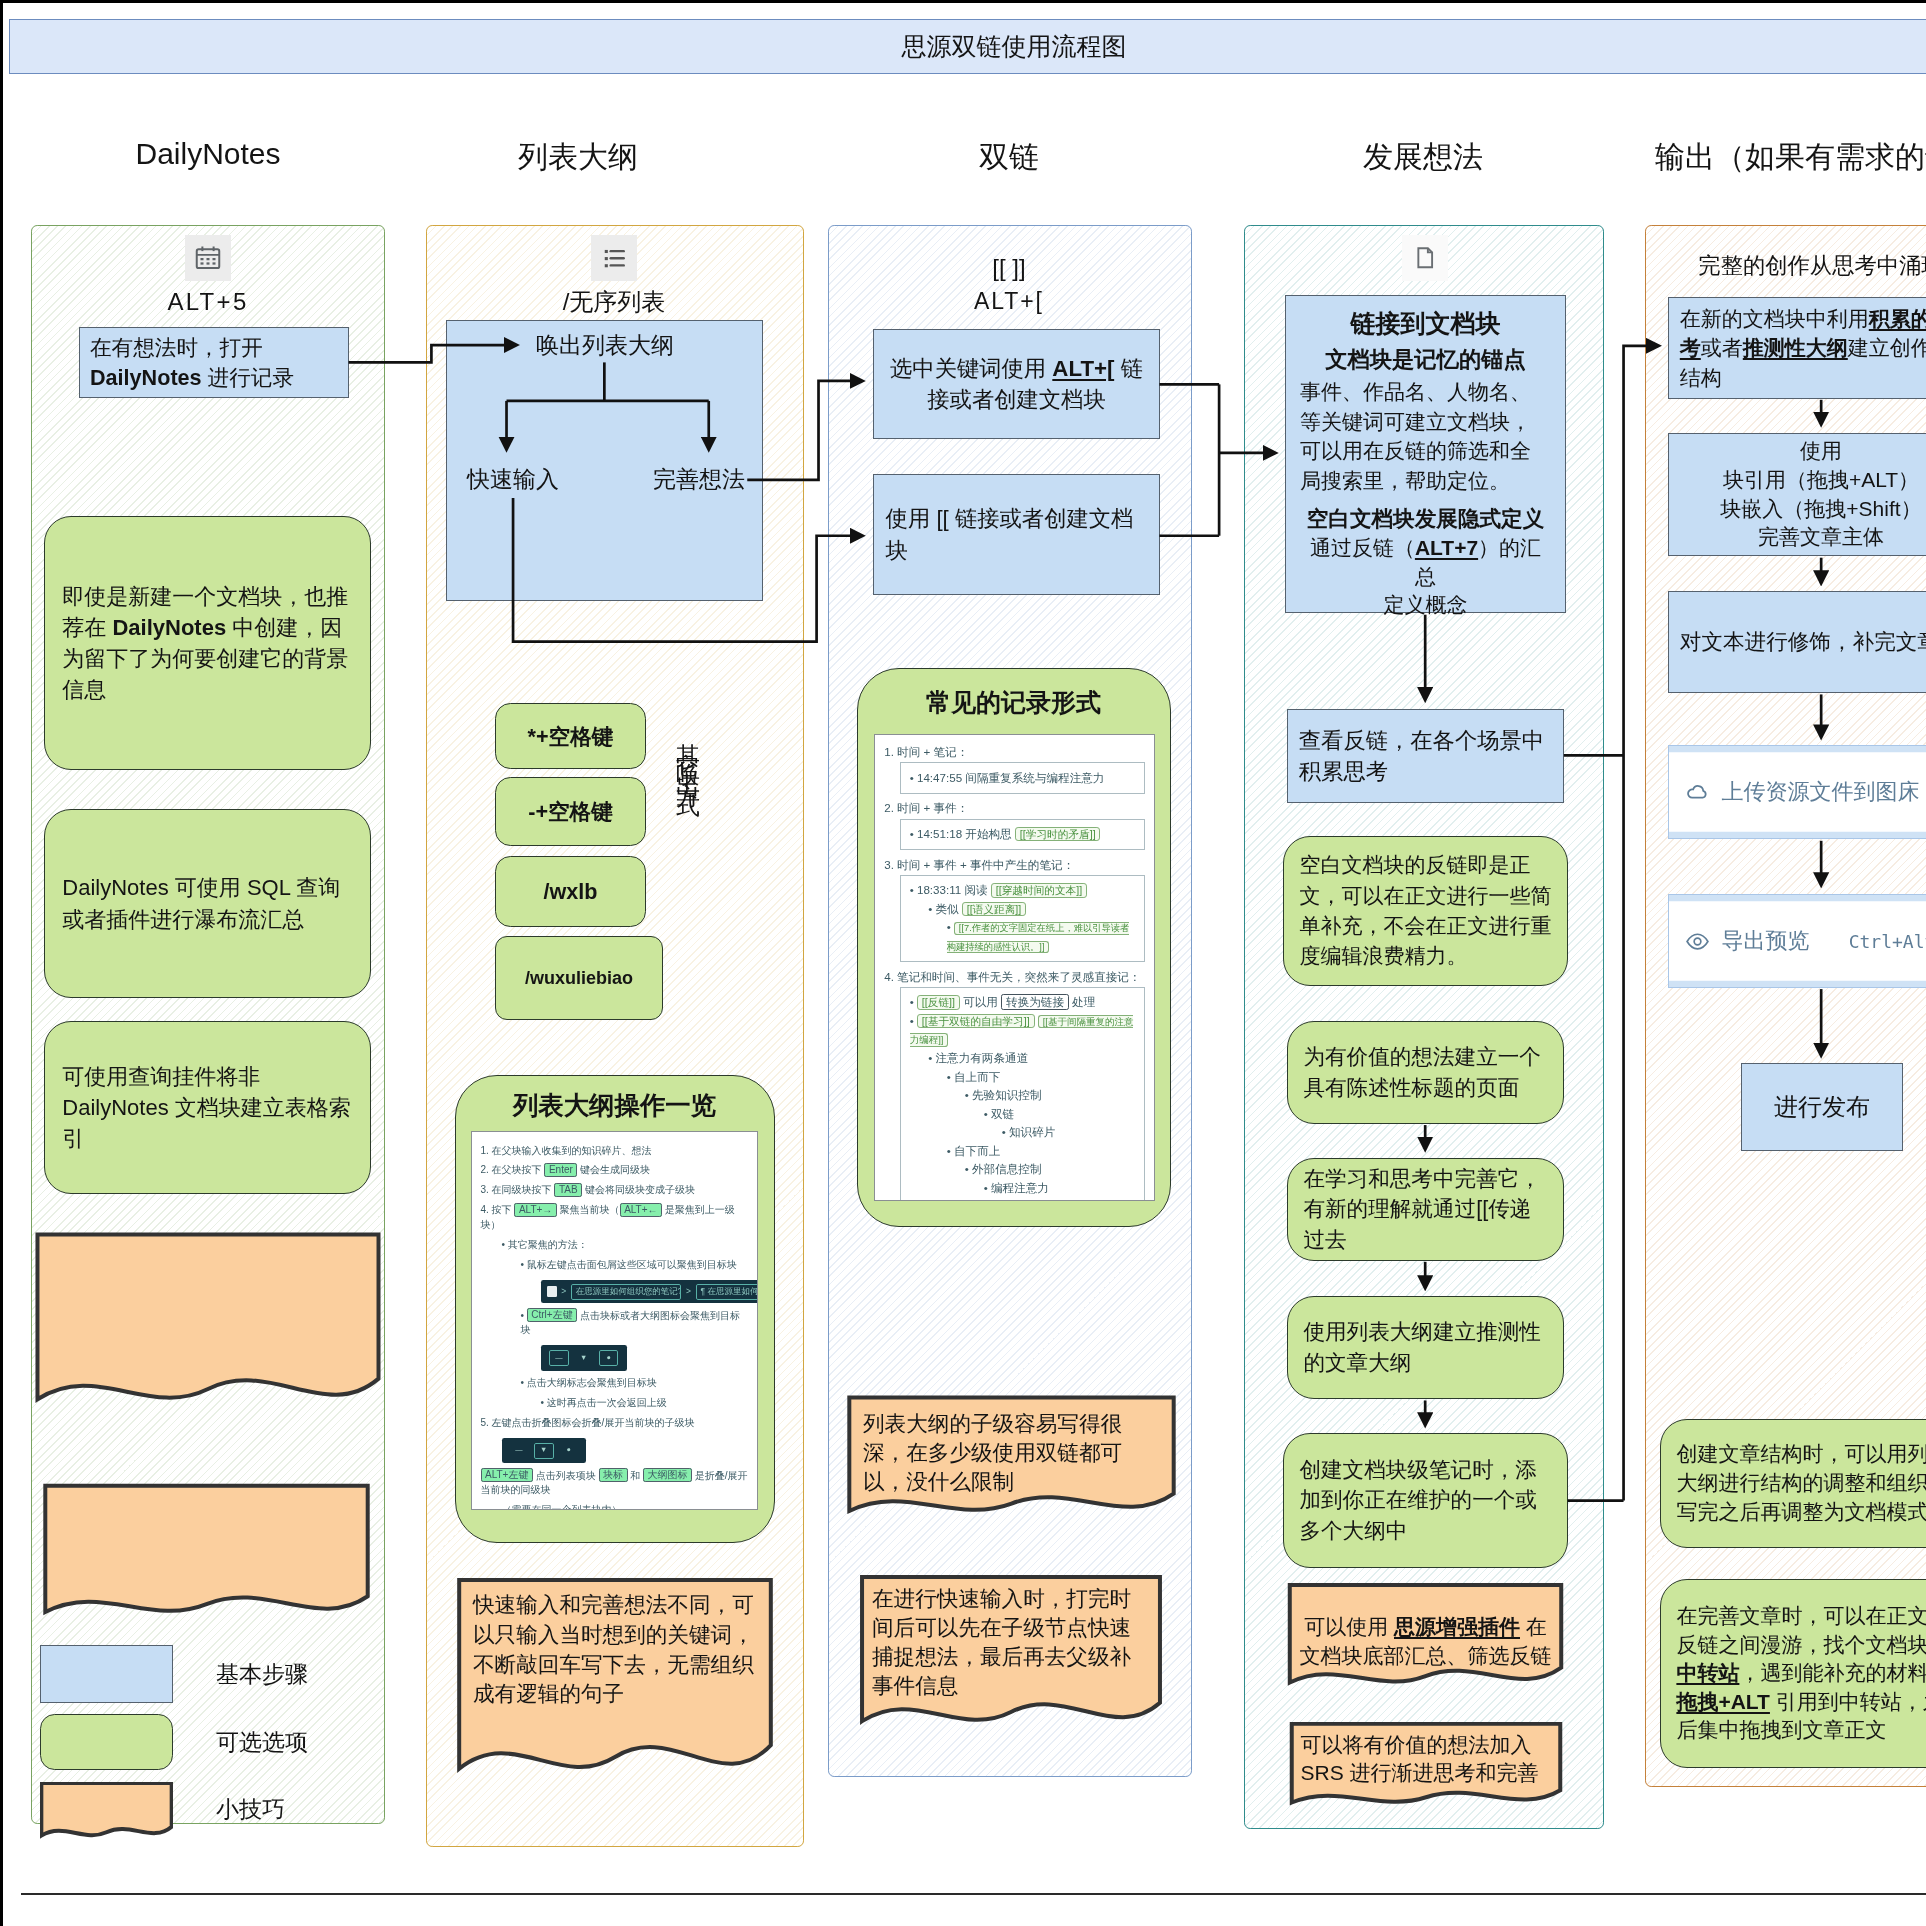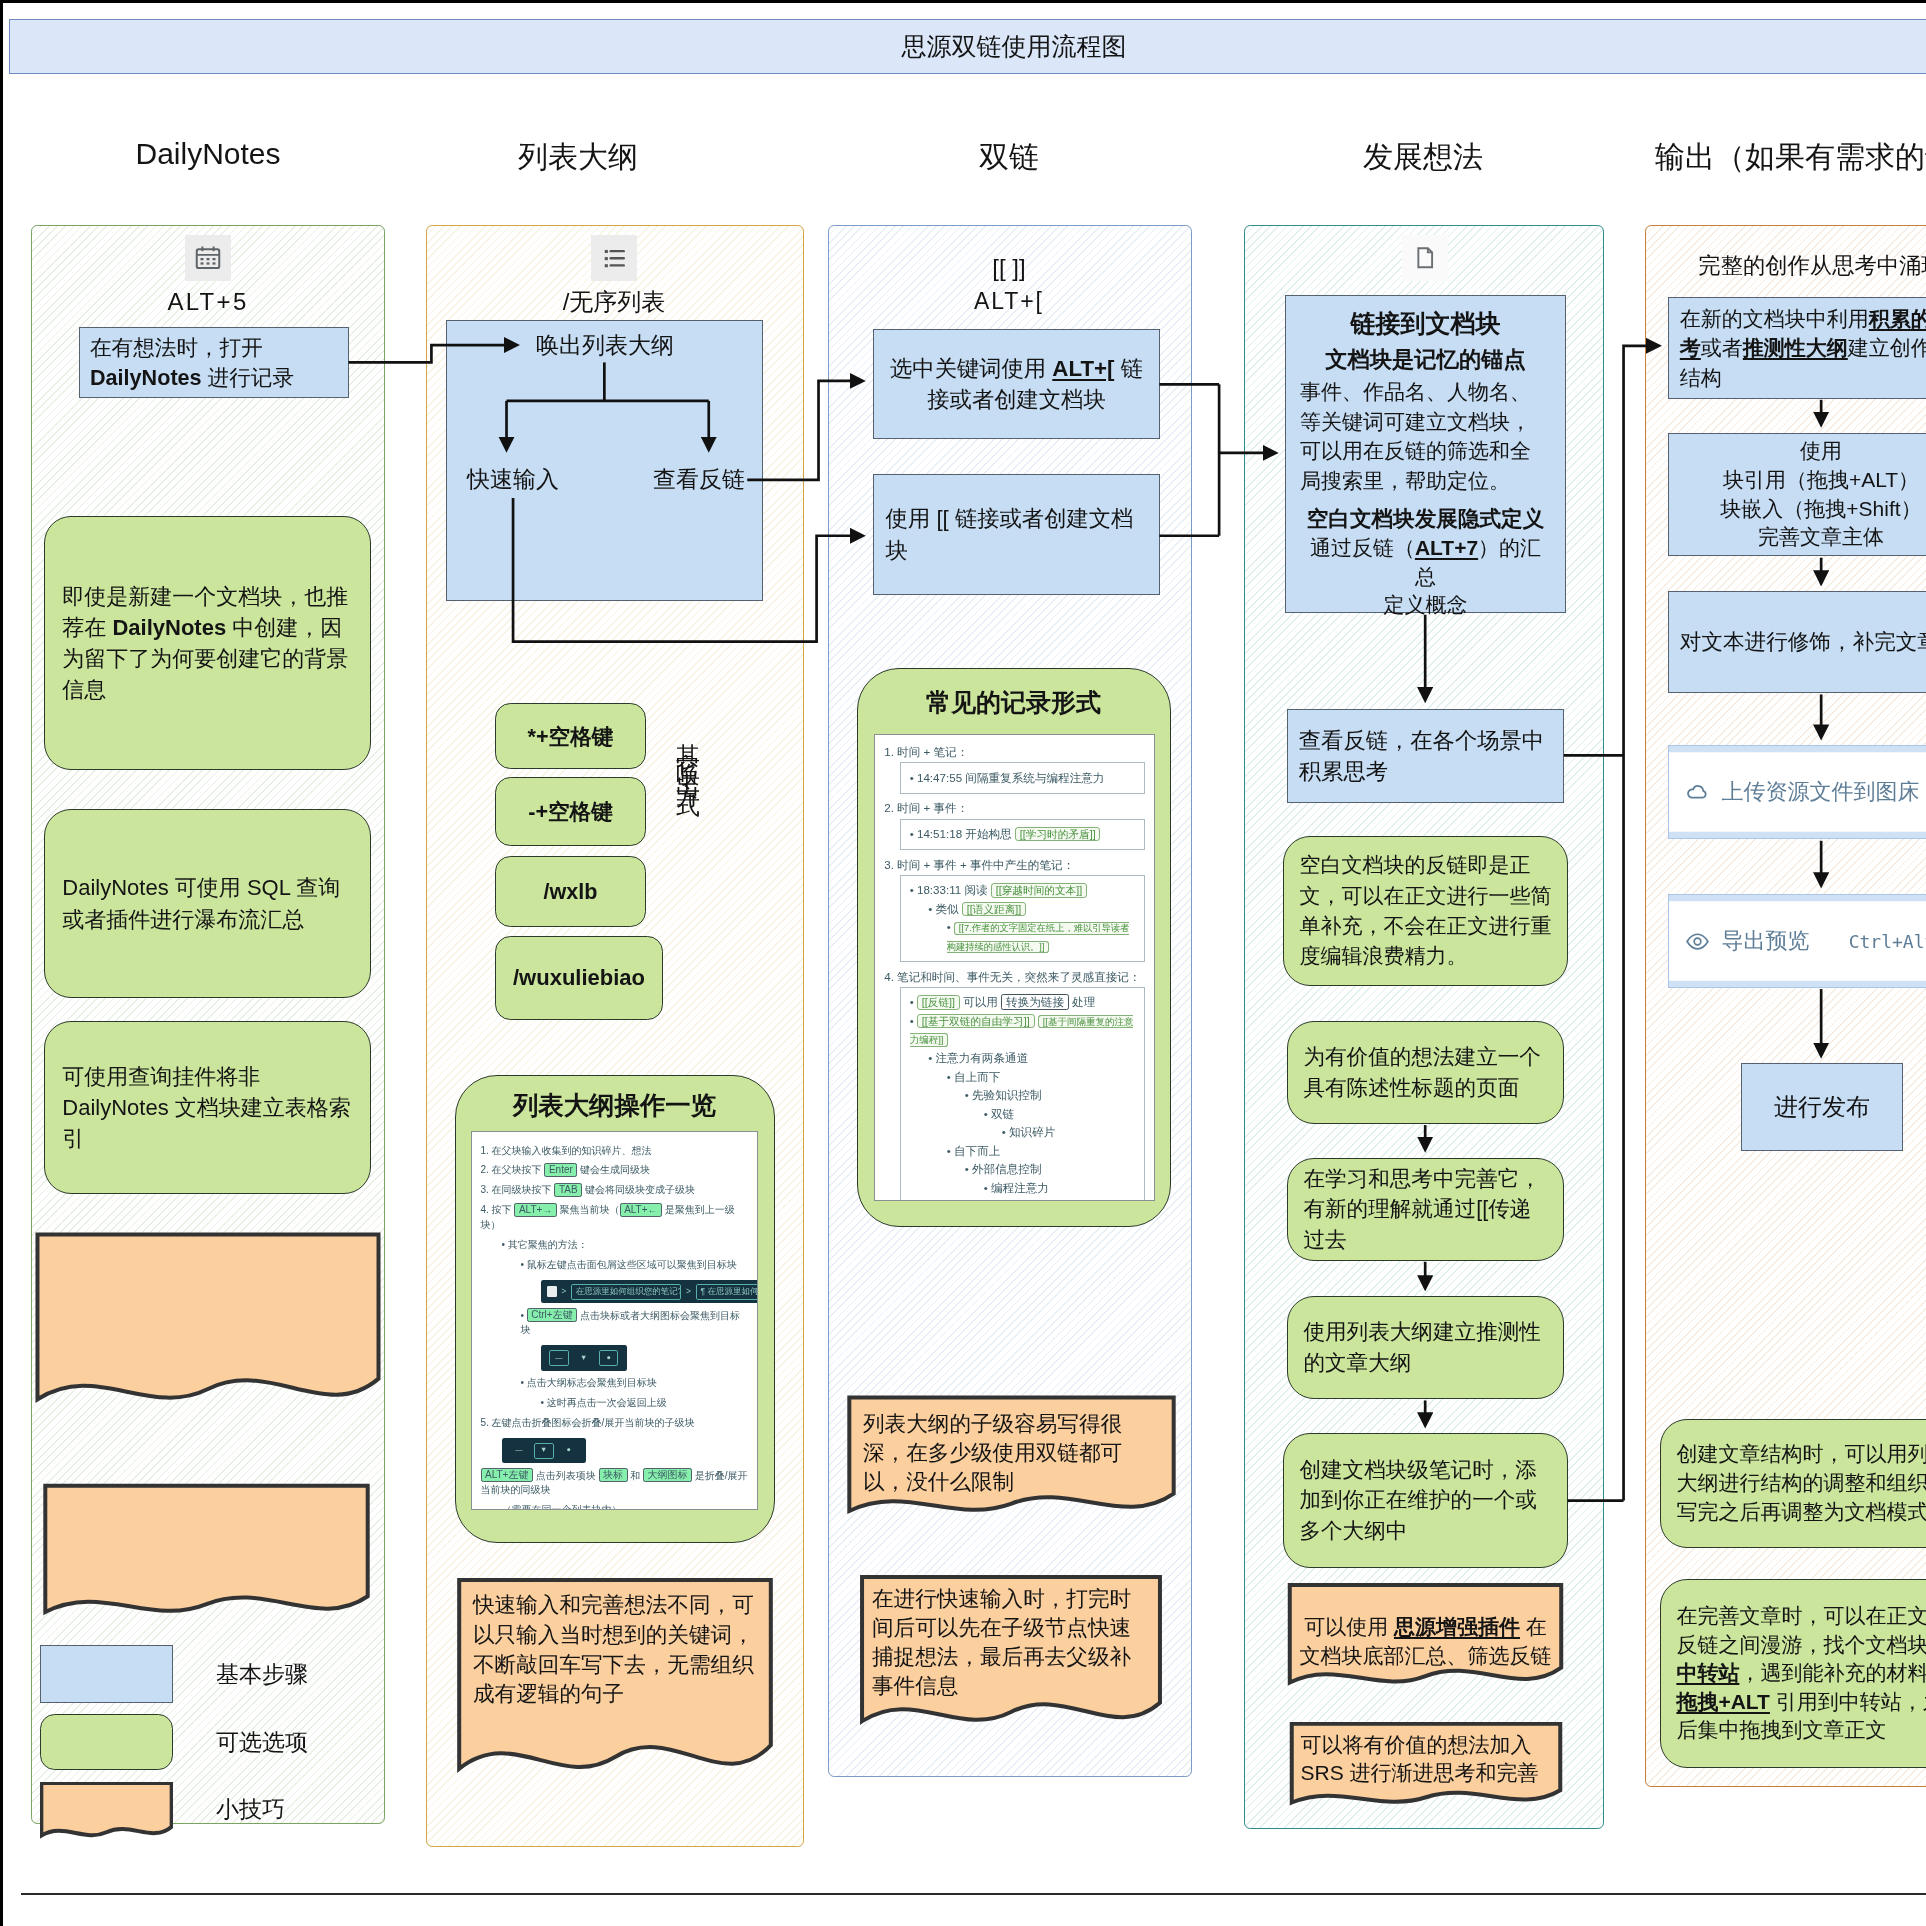--- a/index.html
+++ b/index.html
@@ -134,26 +134,26 @@
         <rect x="4" y="11" width="2.6" height="2.6"></rect>
         <rect x="4" y="17" width="2.6" height="2.6"></rect>
       </g>
   </svg>
 </div>
 <div class="t c" style="left:537px;top:288px;width:154px;height:27px;font-size:24px;">/无序列表</div>
 
 <div class="t bb" style="left:446px;top:320px;width:317px;height:281px;"></div>
 <div class="t c" style="left:524px;top:331px;width:162px;height:28px;font-size:23px;white-space:nowrap;">唤出列表大纲</div>
 <div class="t c" style="left:465px;top:465px;width:96px;height:28px;font-size:23px;white-space:nowrap;">快速输入</div>
-<div class="t c" style="left:651px;top:465px;width:96px;height:28px;font-size:23px;white-space:nowrap;">查看反链</div>
+<div class="t c" style="left:651px;top:465px;width:96px;height:28px;font-size:23px;white-space:nowrap;">完善想法</div>
 
 <div class="t gb2 c" style="left:495px;top:703px;width:151px;height:66px;font-size:21.6px;font-weight:600;">*+空格键</div>
 <div class="t gb2 c" style="left:495px;top:777px;width:151px;height:69px;font-size:21.6px;font-weight:600;">-+空格键</div>
 <div class="t gb2 c" style="left:495px;top:856px;width:151px;height:71px;font-size:21.6px;font-weight:600;">/wxlb</div>
-<div class="t gb2 c" style="left:495px;top:936px;width:168px;height:84px;font-size:22px;font-weight:600;">/wuxuliebiao</div>
+<div class="t gb2 c" style="left:495px;top:936px;width:168px;height:84px;font-size:18px;font-weight:600;border-radius:12px;">/wuxuliebiao</div>
 <div class="t vlabel" style="left:672px;top:724px;height:316px;">其它唤出方式</div>
 
 <div class="t bigg" style="left:455px;top:1075px;width:320px;height:468px;"></div>
 <div class="t c" style="left:493px;top:1088px;width:243px;height:35px;font-size:25.4px;font-weight:600;white-space:nowrap;">列表大纲操作一览</div>
 <div class="t inner" style="left:471px;top:1131px;width:287px;height:379px;padding:6.2px 8.5px;overflow:hidden;">
   <div class="op">1. 在父块输入收集到的知识碎片、想法</div>
   <div class="op"><span>2. 在父块按下 </span><span class="kbd">Enter</span><span> 键会生成同级块</span></div>
   <div class="op"><span>3. 在同级块按下 </span><span class="kbd">TAB</span><span> 键会将同级块变成子级块</span></div>
   <div class="op"><span>4. 按下 </span><span class="kbd">ALT+→</span><span> 聚焦当前块（</span><span class="kbd">ALT+←</span><span> 是聚焦到上一级块）</span></div>
   <div class="op li i1">其它聚焦的方法：</div>

